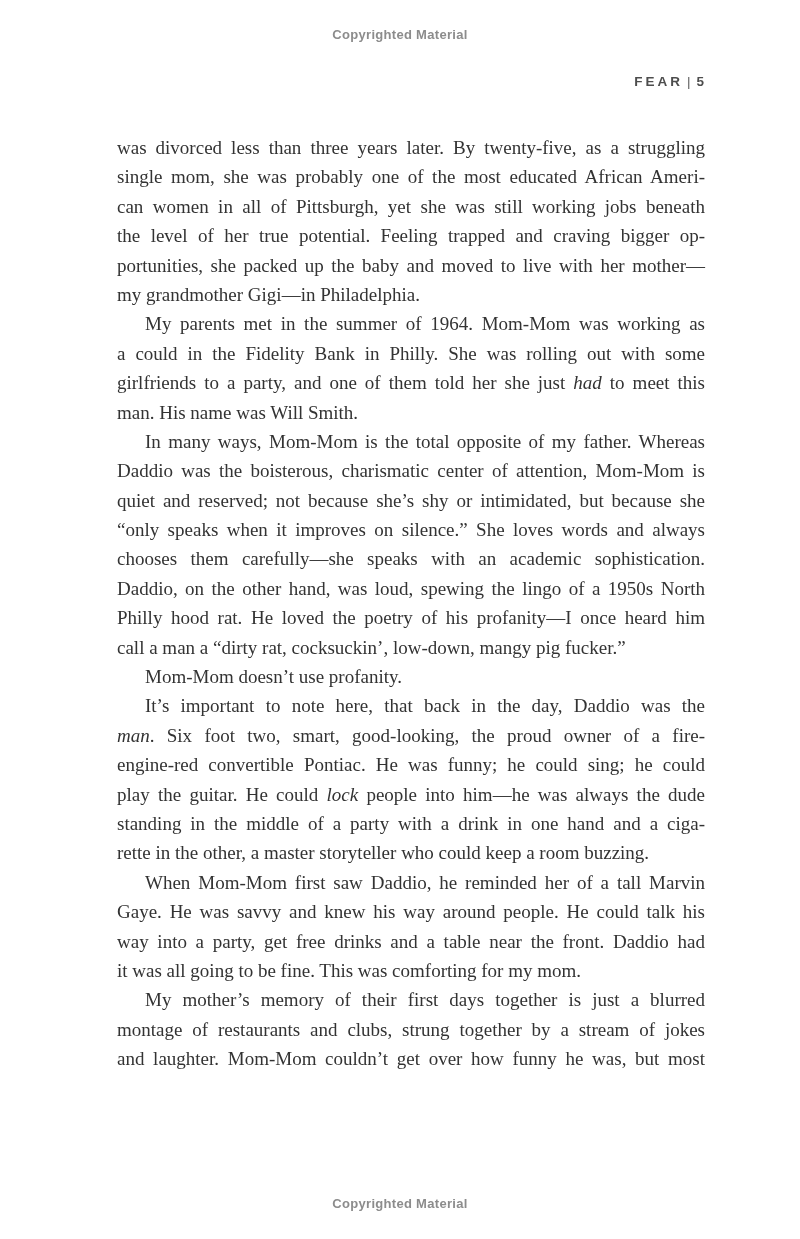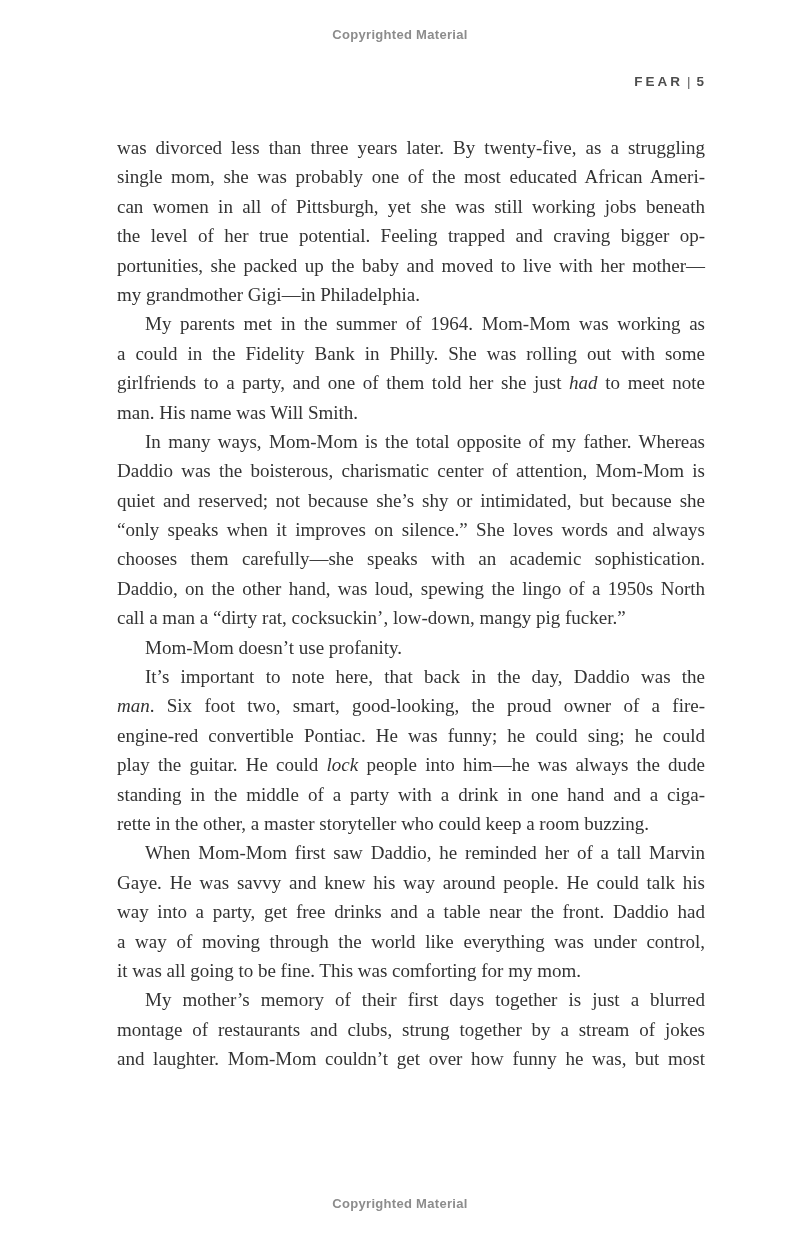--- a/index.html
+++ b/index.html
@@ -90,48 +90,48 @@
         <div class="line"><span>was divorced less than three years later. By twenty-five, as a struggling</span></div>
         <div class="line"><span>single mom, she was probably one of the most educated African Ameri-</span></div>
         <div class="line"><span>can women in all of Pittsburgh, yet she was still working jobs beneath</span></div>
         <div class="line"><span>the level of her true potential. Feeling trapped and craving bigger op-</span></div>
         <div class="line"><span>portunities, she packed up the baby and moved to live with her mother—</span></div>
         <div class="line end"><span>my grandmother Gigi—in Philadelphia.</span></div>
       </div>
       <div class="paragraph">
         <div class="line indent"><span>My parents met in the summer of 1964. Mom-Mom was working as</span></div>
         <div class="line"><span>a could in the Fidelity Bank in Philly. She was rolling out with some</span></div>
-        <div class="line"><span>girlfriends to a party, and one of them told her she just </span><span class="it">had</span><span> to meet note</span></div>
+        <div class="line"><span>girlfriends to a party, and one of them told her she just </span><span class="it">had</span><span> to meet this</span></div>
         <div class="line end"><span>man. His name was Will Smith.</span></div>
       </div>
       <div class="paragraph">
         <div class="line indent"><span>In many ways, Mom-Mom is the total opposite of my father. Whereas</span></div>
         <div class="line"><span>Daddio was the boisterous, charismatic center of attention, Mom-Mom is</span></div>
         <div class="line"><span>quiet and reserved; not because she’s shy or intimidated, but because she</span></div>
         <div class="line"><span>“only speaks when it improves on silence.” She loves words and always</span></div>
         <div class="line"><span>chooses them carefully—she speaks with an academic sophistication.</span></div>
         <div class="line"><span>Daddio, on the other hand, was loud, spewing the lingo of a 1950s North</span></div>
+        <div class="line"><span>Philly hood rat. He loved the poetry of his profanity—I once heard him</span></div>
         <div class="line end"><span>call a man a “dirty rat, cocksuckin’, low-down, mangy pig fucker.”</span></div>
       </div>
       <div class="paragraph">
         <div class="line end indent"><span>Mom-Mom doesn’t use profanity.</span></div>
       </div>
       <div class="paragraph">
         <div class="line indent"><span>It’s important to note here, that back in the day, Daddio was the</span></div>
         <div class="line"><span class="it">man</span><span>. Six foot two, smart, good-looking, the proud owner of a fire-</span></div>
         <div class="line"><span>engine-red convertible Pontiac. He was funny; he could sing; he could</span></div>
         <div class="line"><span>play the guitar. He could </span><span class="it">lock</span><span> people into him—he was always the dude</span></div>
         <div class="line"><span>standing in the middle of a party with a drink in one hand and a ciga-</span></div>
         <div class="line end"><span>rette in the other, a master storyteller who could keep a room buzzing.</span></div>
       </div>
       <div class="paragraph">
         <div class="line indent"><span>When Mom-Mom first saw Daddio, he reminded her of a tall Marvin</span></div>
         <div class="line"><span>Gaye. He was savvy and knew his way around people. He could talk his</span></div>
         <div class="line"><span>way into a party, get free drinks and a table near the front. Daddio had</span></div>
-        <div class="line"><span>a way of moving through the world like everything was under control,</span></div>
         <div class="line end"><span>it was all going to be fine. This was comforting for my mom.</span></div>
       </div>
       <div class="paragraph">
         <div class="line indent"><span>My mother’s memory of their first days together is just a blurred</span></div>
         <div class="line"><span>montage of restaurants and clubs, strung together by a stream of jokes</span></div>
         <div class="line"><span>and laughter. Mom-Mom couldn’t get over how funny he was, but most</span></div>
       </div>
     </div>
 
   <div class="notice bottom">Copyrighted Material</div>

